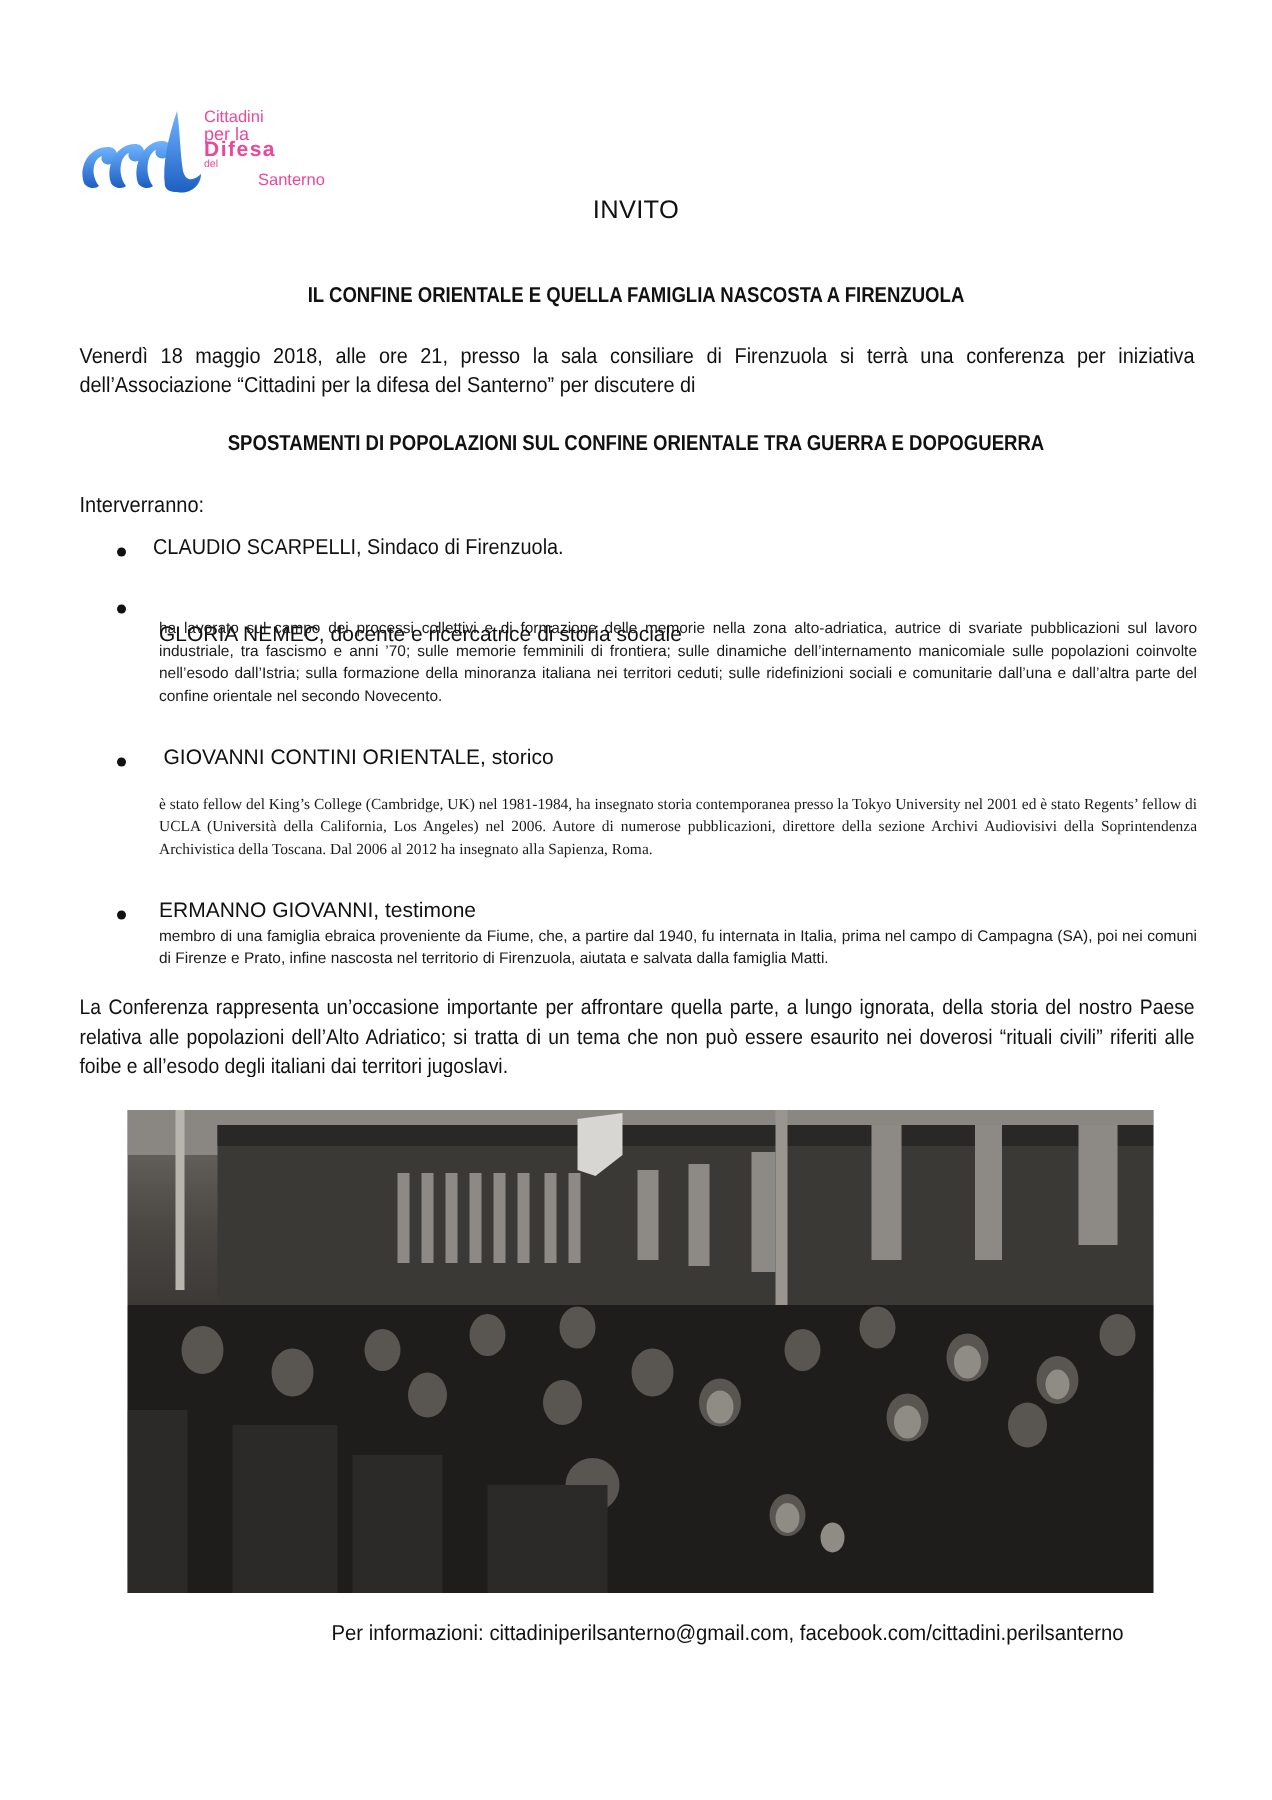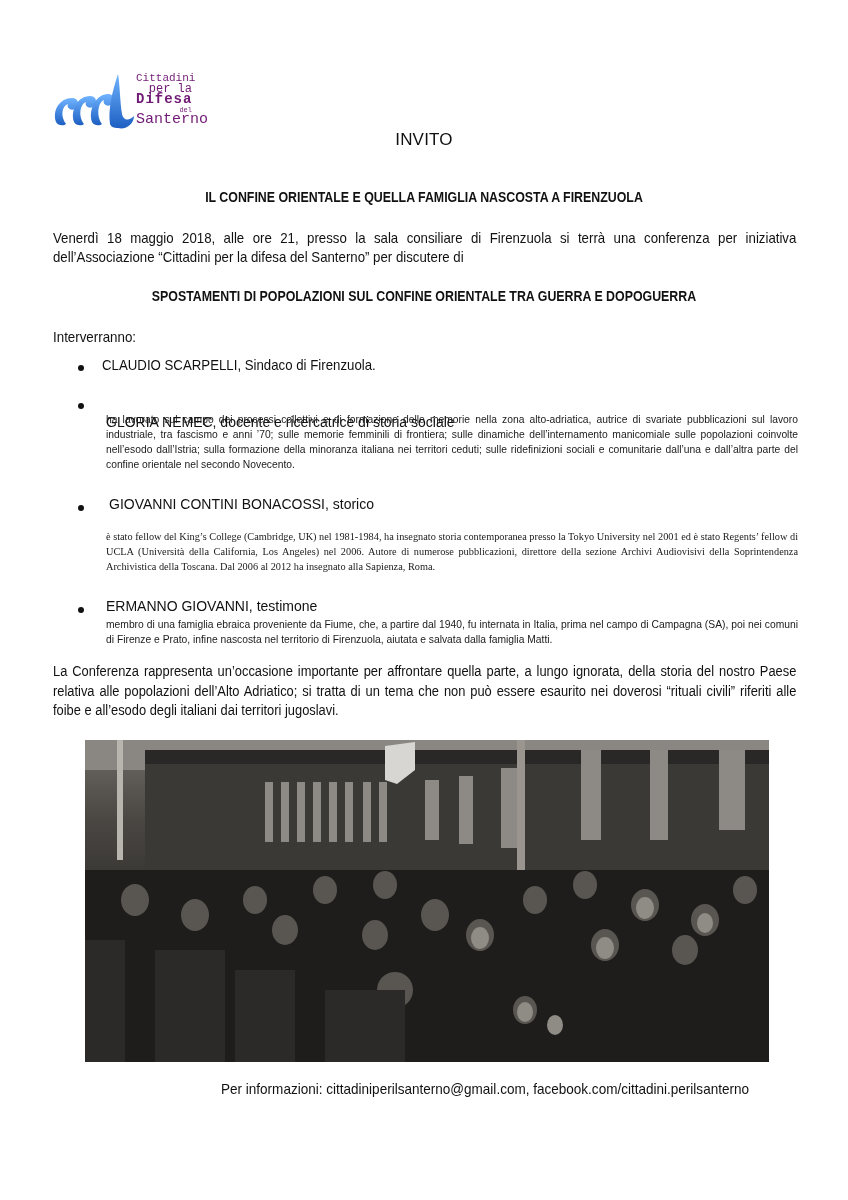--- a/index.html
+++ b/index.html
@@ -6,28 +6,28 @@
     body {
       width: 848px; height: 1200px; position: relative; overflow: hidden;
       font-family: "Liberation Sans", sans-serif; color: #111;
     }
     .abs { position: absolute; }
 
     
     #logo { left: 52px; top: 70px; width: 140px; height: 64px; }
     #logo .text {
       position: absolute; left: 84px; top: 3px;
-      font-family: Liberation Mono, monospace; color: #701a75;
-      line-height: 10.5px; text-align: right; width: 56px;
+      font-family: Liberation Sans, sans-serif; color: #ec4899;
+      line-height: 10.5px; text-align: left; width: 56px;
     }
     #logo .l1 { font-size: 11px; }
     #logo .l2 { font-size: 12px; }
     #logo .l3 { font-size: 14px; font-weight: bold; letter-spacing: 1px; }
     #logo .l4 { font-size: 7px; }
-    #logo .l5 { font-size: 15px; }
+    #logo .l5 { font-size: 11px; margin-left: 36px; }
 
     .center { text-align: center; left: 0; width: 848px; }
     #invito { top: 130px; font-size: 17px; letter-spacing: 0.2px; font-family: "Liberation Sans Narrow","Liberation Sans", sans-serif; }
     #title1 { top: 189px; font-size: 14.4px; font-weight: bold; transform: scaleX(0.86); transform-origin: 50% 50%; }
     #intro {
       left: 53px; top: 229px; width: 744px; font-size: 14.4px; line-height: 19px;
       text-align: justify; transform-origin: 0 0;
     }
     #intro .inner { transform: scaleX(0.92); transform-origin: 0 0; width: 808px; }
     #title2 { top: 288px; font-size: 14.4px; font-weight: bold; transform: scaleX(0.86); transform-origin: 50% 50%; }
@@ -111,21 +111,21 @@
 </div>
 
 <div id="sp2" class="abs speaker">
   <span class="bullet"></span>
   <span class="name">GLORIA NEMEC, docente e ricercatrice di storia sociale</span>
   <div class="bio">ha lavorato sul campo dei processi collettivi e di formazione delle memorie nella zona alto-adriatica, autrice di svariate pubblicazioni sul lavoro industriale, tra fascismo e anni ’70; sulle memorie femminili di frontiera; sulle dinamiche dell’internamento manicomiale sulle popolazioni coinvolte nell’esodo dall’Istria;  sulla formazione della minoranza italiana nei territori ceduti; sulle ridefinizioni sociali e comunitarie dall’una e dall’altra parte del confine orientale nel secondo Novecento.</div>
 </div>
 
 <div id="sp3" class="abs speaker">
   <span class="bullet"></span>
-  <span class="name">GIOVANNI CONTINI BONACOSSI, storico</span>
+  <span class="name">GIOVANNI CONTINI ORIENTALE, storico</span>
   <div class="bio">è stato fellow del King’s College (Cambridge, UK) nel 1981-1984, ha insegnato storia contemporanea presso la Tokyo University nel 2001 ed è stato Regents’ fellow di UCLA (Università della California, Los Angeles) nel 2006. Autore di numerose pubblicazioni, direttore della sezione Archivi Audiovisivi della Soprintendenza Archivistica della Toscana. Dal 2006 al 2012 ha insegnato alla Sapienza, Roma.</div>
 </div>
 
 <div id="sp4" class="abs speaker">
   <span class="bullet"></span>
   <span class="name">ERMANNO GIOVANNI, testimone</span>
   <div class="bio">membro di una famiglia ebraica proveniente da Fiume, che, a partire dal 1940, fu internata in Italia, prima nel campo di Campagna (SA), poi nei comuni di Firenze e Prato, infine nascosta nel territorio di Firenzuola, aiutata e salvata dalla famiglia Matti.</div>
 </div>
 
 <div id="closing" class="abs">

